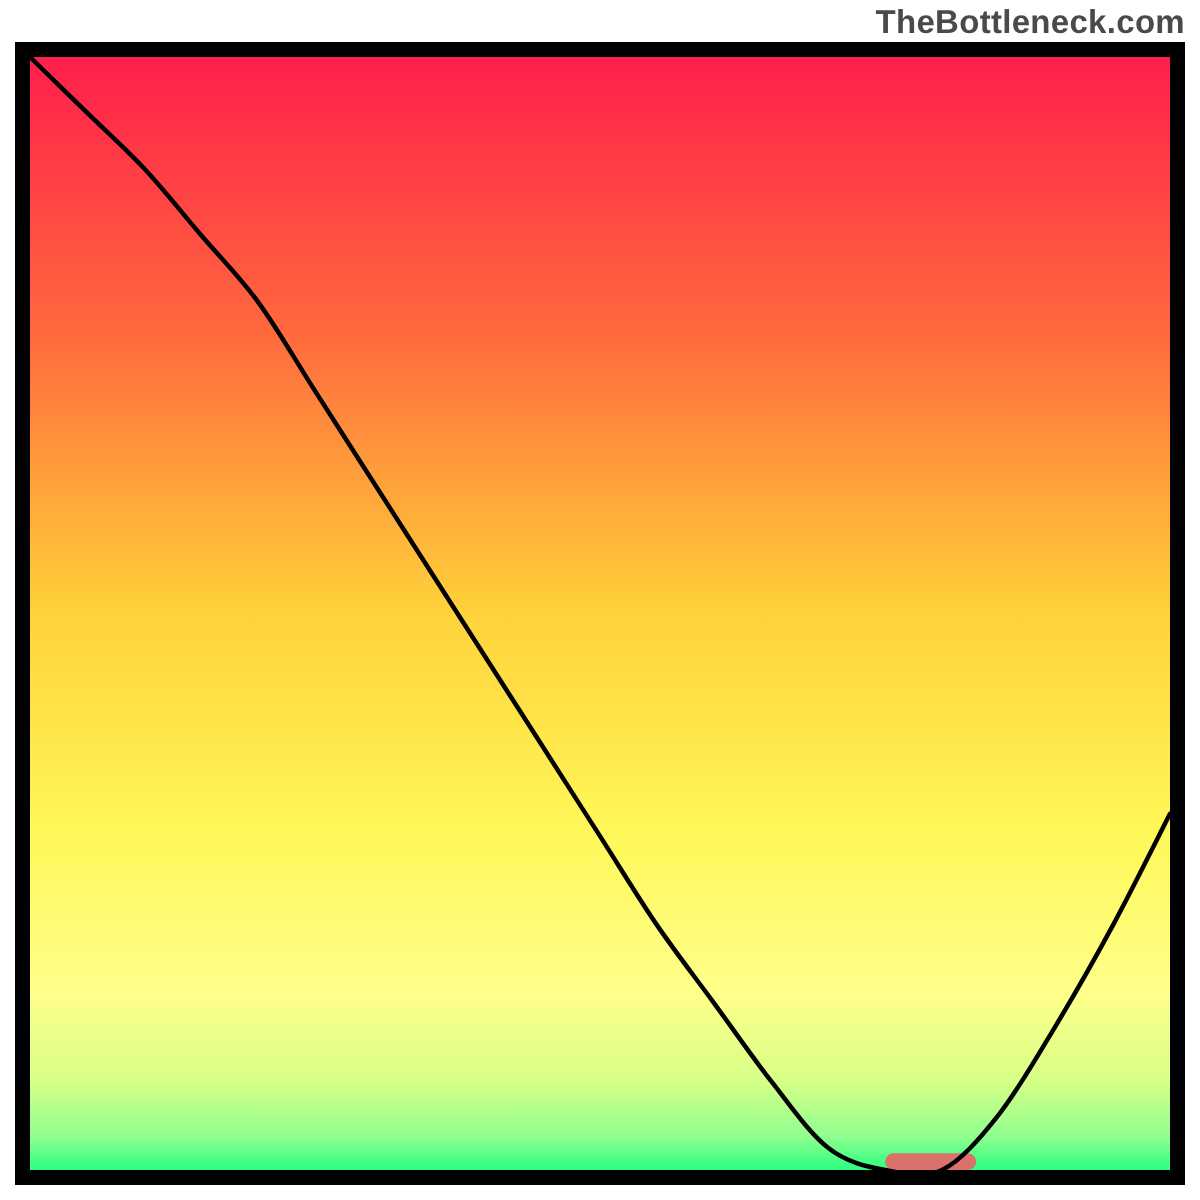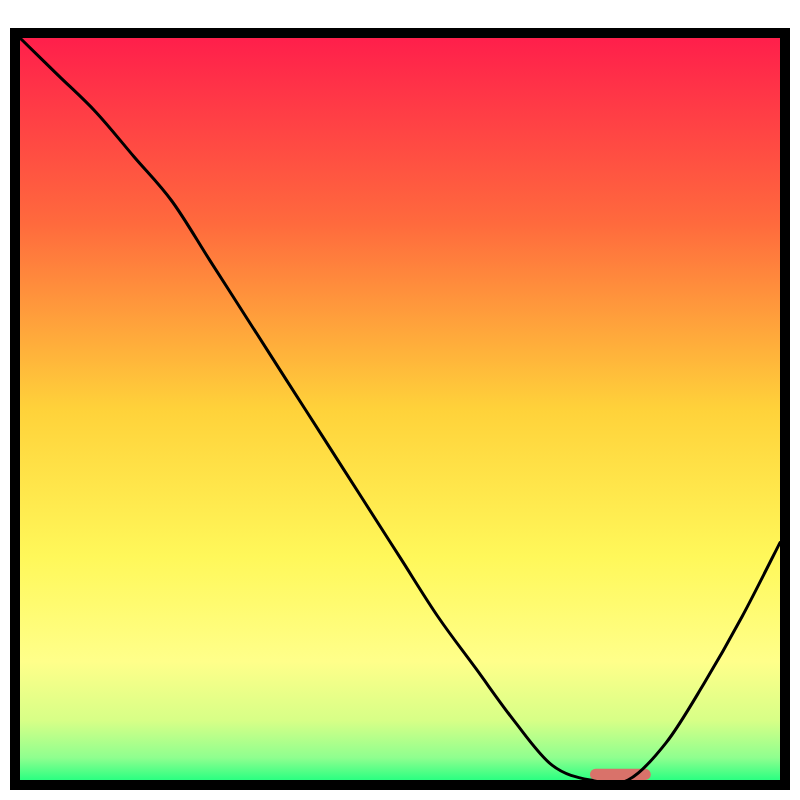--- a/index.html
+++ b/index.html
@@ -26,20 +26,21 @@
     z-index: 5;
   }
   svg {
     display: block;
   }
 </style>
 </head>
 <body>
 
 <div class="wrap">
+  <div class="watermark">TheBottleneck.com</div>
   <svg id="chart" width="800" height="800" viewBox="0 0 800 800">
       <defs>
         <linearGradient id="bg" x1="0" y1="0" x2="0" y2="1">
           <stop offset="0%" stop-color="#ff1f4b"></stop>
           <stop offset="25%" stop-color="#ff6a3d"></stop>
           <stop offset="50%" stop-color="#ffd23a"></stop>
           <stop offset="70%" stop-color="#fff85a"></stop>
           <stop offset="84%" stop-color="#ffff8a"></stop>
           <stop offset="92%" stop-color="#d7ff87"></stop>
           <stop offset="97%" stop-color="#8fff8f"></stop>

